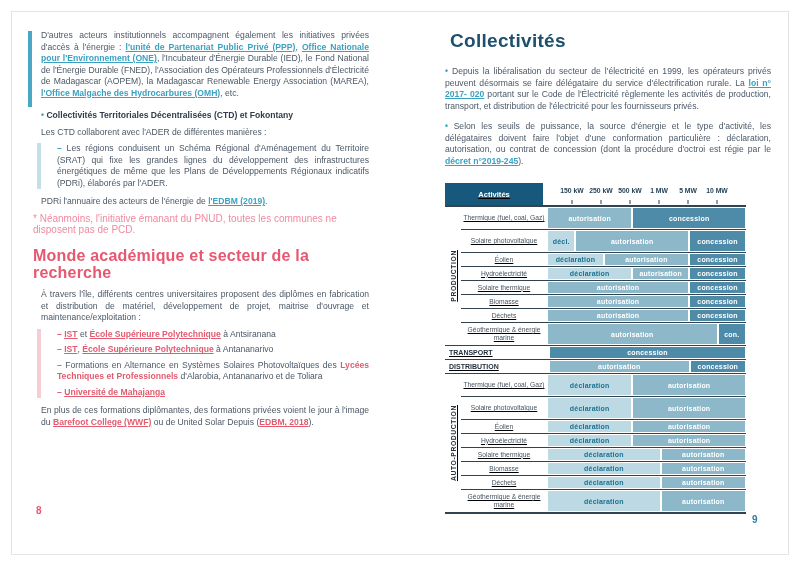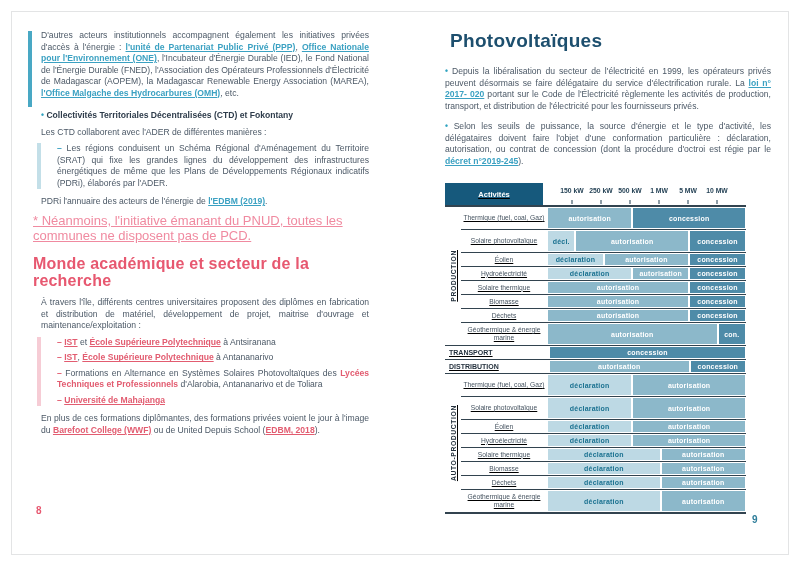--- a/index.html
+++ b/index.html
@@ -22,21 +22,21 @@
   .s-b{font-weight:bold;color:#2e3c4b;}
   .s-bt{color:#2fa3c0;font-weight:bold;}
   .s-dt{color:#3ba1c2;font-weight:bold;}
   .s-dr{color:#e25c70;font-weight:bold;}
 
   .teal-topbar{position:absolute;left:-5px;top:1px;width:4px;height:76px;background:#49a8c4;}
   .barlist{margin:2px 0 7px 4px;border-left:4px solid #c3dfe8;padding-left:8px;}
   .barlist.pink{border-left-color:#f6ccd5;}
   .barlist .para{margin-bottom:4px;}
 
-  .footnote{font-size:13px;color:#f08aa0;margin:2px 0 10px 0;text-decoration:underline;}
+  .footnote{font-size:10px;color:#f08aa0;margin:2px 0 10px 0;}
   .h-pink{font-size:16px;font-weight:bold;color:#e75870;line-height:1.08;margin:12px 0 8px 0;letter-spacing:.2px;}
   .h-navy{font-size:19px;font-weight:bold;color:#1d4f6e;margin:0 0 14px 13px;letter-spacing:.3px;}
 
   .pagenum{position:absolute;font-size:10px;font-weight:600;}
   #p8{left:36px;top:505px;color:#e75870;}
   #p9{left:752px;top:514px;color:#2e7d9a;}
 
   
   #reg-table{margin:16px 0 0 8px;width:301px;border-bottom:2px solid #32434f;font-family:"Liberation Sans",sans-serif;text-decoration:underline;}
   .thead{display:flex;height:22px;border-bottom:1px solid #32434f;}
@@ -88,25 +88,25 @@
   <h2 class="h-pink">Monde académique et secteur de la recherche</h2>
   <p class="para tight"><span>À travers l'île, différents centres universitaires proposent des diplômes en fabrication et distribution de matériel, développement de projet, maitrise d'ouvrage et maintenance/exploitation :</span></p>
 
   <div class="barlist pink">
     <p class="para"><span class="s-dr">– </span><span class="s-lr">IST</span><span> et </span><span class="s-lr">École Supérieure Polytechnique</span><span> à Antsiranana</span></p>
     <p class="para"><span class="s-dr">– </span><span class="s-lr">IST</span><span>, </span><span class="s-lr">École Supérieure Polytechnique</span><span> à Antananarivo</span></p>
     <p class="para"><span class="s-dr">– </span><span>Formations en Alternance en Systèmes Solaires Photovoltaïques des </span><span class="s-rr">Lycées Techniques et Professionnels</span><span> d'Alarobia, Antananarivo et de Toliara</span></p>
     <p class="para" style="margin-bottom:0;"><span class="s-dr">– </span><span class="s-lr">Université de Mahajanga</span></p>
   </div>
 
-  <p class="para"><span>En plus de ces formations diplômantes, des formations privées voient le jour à l'image du </span><span class="s-lr">Barefoot College (WWF)</span><span> ou de United Depuis School (</span><span class="s-lr">EDBM, 2018</span><span>).</span></p>
+  <p class="para"><span>En plus de ces formations diplômantes, des formations privées voient le jour à l'image du </span><span class="s-lr">Barefoot College (WWF)</span><span> ou de United Solar Depuis (</span><span class="s-lr">EDBM, 2018</span><span>).</span></p>
 </div>
 
 <div class="page" id="right-page">
-  <h1 class="h-navy">Photovoltaïques</h1>
+  <h1 class="h-navy">Collectivités</h1>
   <p class="para"><span class="s-bt">• </span><span>Depuis la libéralisation du secteur de l'électricité en 1999, les opérateurs privés peuvent désormais se faire délégataire du service d'électrification rurale. La </span><span class="s-lt">loi n° 2017- 020</span><span> portant sur le Code de l'Électricité règlemente les activités de production, transport, et distribution de l'électricité pour les fournisseurs privés.</span></p>
   <p class="para"><span class="s-bt">• </span><span>Selon les seuils de puissance, la source d'énergie et le type d'activité, les délégataires doivent faire l'objet d'une conformation particulière : déclaration, autorisation, ou contrat de concession (dont la procédure d'octroi est régie par le </span><span class="s-lt">décret n°2019-245</span><span>).</span></p>
 
   <div id="reg-table">
       <div class="thead">
         <div class="thead-label">Activités</div>
         <div class="thead-band">
           <span class="tick-label" style="left: 14.2857%;">150 kW</span>
           <span class="tick-mark" style="left: 14.2857%;"></span>
           <span class="tick-label" style="left: 28.5714%;">250 kW</span>

